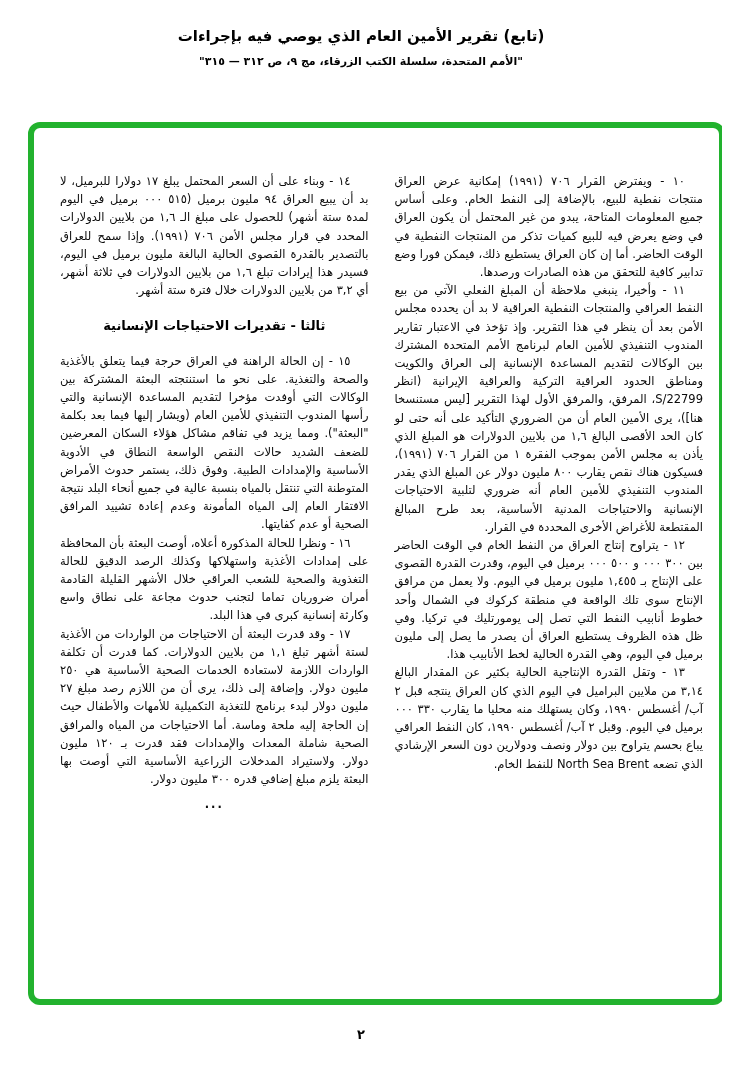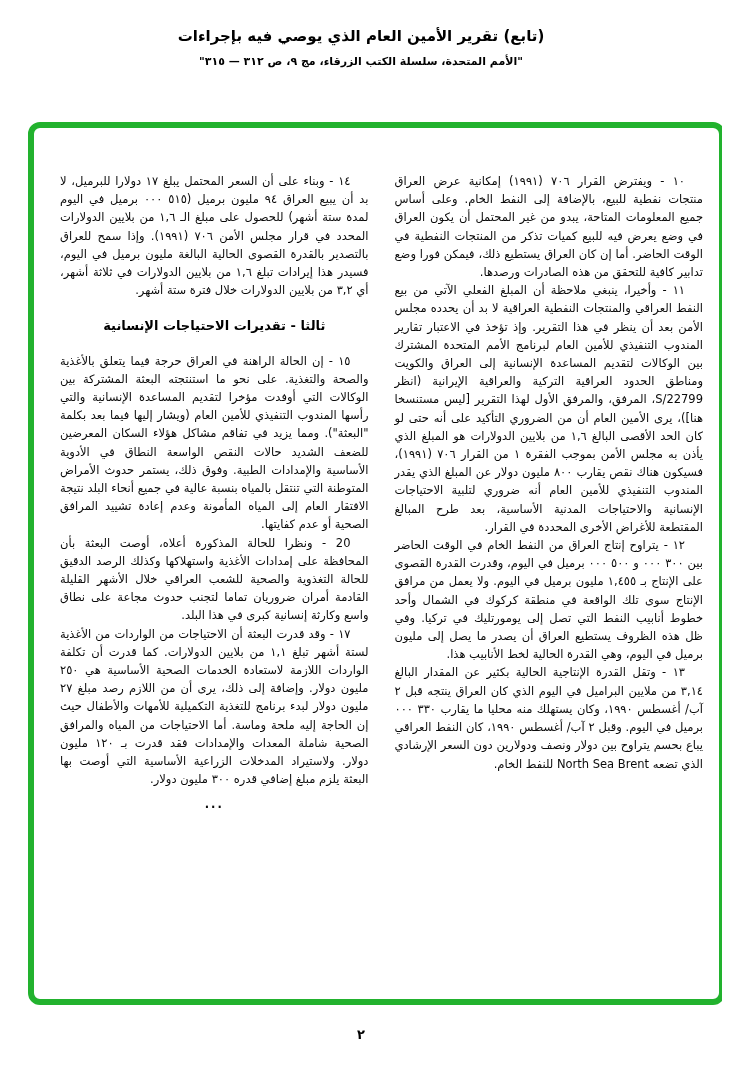--- a/index.html
+++ b/index.html
@@ -106,21 +106,21 @@
       <p class="para">١٠ - ويفترض القرار ٧٠٦ (١٩٩١) إمكانية عرض العراق منتجات نفطية للبيع، بالإضافة إلى النفط الخام. وعلى أساس جميع المعلومات المتاحة، يبدو من غير المحتمل أن يكون العراق في وضع يعرض فيه للبيع كميات تذكر من المنتجات النفطية في الوقت الحاضر. أما إن كان العراق يستطيع ذلك، فيمكن فورا وضع تدابير كافية للتحقق من هذه الصادرات ورصدها.</p>
       <p class="para">١١ - وأخيرا، ينبغي ملاحظة أن المبلغ الفعلي الآتي من بيع النفط العراقي والمنتجات النفطية العراقية لا بد أن يحدده مجلس الأمن بعد أن ينظر في هذا التقرير. وإذ تؤخذ في الاعتبار تقارير المندوب التنفيذي للأمين العام لبرنامج الأمم المتحدة المشترك بين الوكالات لتقديم المساعدة الإنسانية إلى العراق والكويت ومناطق الحدود العراقية التركية والعراقية الإيرانية (انظر S/22799، المرفق، والمرفق الأول لهذا التقرير [ليس مستنسخا هنا])، يرى الأمين العام أن من الضروري التأكيد على أنه حتى لو كان الحد الأقصى البالغ ١,٦ من بلايين الدولارات هو المبلغ الذي يأذن به مجلس الأمن بموجب الفقرة ١ من القرار ٧٠٦ (١٩٩١)، فسيكون هناك نقص يقارب ٨٠٠ مليون دولار عن المبلغ الذي يقدر المندوب التنفيذي للأمين العام أنه ضروري لتلبية الاحتياجات الإنسانية والاحتياجات المدنية الأساسية، بعد طرح المبالغ المقتطعة للأغراض الأخرى المحددة في القرار.</p>
       <p class="para">١٢ - يتراوح إنتاج العراق من النفط الخام في الوقت الحاضر بين ٣٠٠ ٠٠٠ و ٥٠٠ ٠٠٠ برميل في اليوم، وقدرت القدرة القصوى على الإنتاج بـ ١,٤٥٥ مليون برميل في اليوم. ولا يعمل من مرافق الإنتاج سوى تلك الواقعة في منطقة كركوك في الشمال وأحد خطوط أنابيب النفط التي تصل إلى يومورتليك في تركيا. وفي ظل هذه الظروف يستطيع العراق أن يصدر ما يصل إلى مليون برميل في اليوم، وهي القدرة الحالية لخط الأنابيب هذا.</p>
       <p class="para">١٣ - وتقل القدرة الإنتاجية الحالية بكثير عن المقدار البالغ ٣,١٤ من ملايين البراميل في اليوم الذي كان العراق ينتجه قبل ٢ آب/ أغسطس ١٩٩٠، وكان يستهلك منه محليا ما يقارب ٣٣٠ ٠٠٠ برميل في اليوم. وقبل ٢ آب/ أغسطس ١٩٩٠، كان النفط العراقي يباع بحسم يتراوح بين دولار ونصف ودولارين دون السعر الإرشادي الذي تضعه North Sea Brent للنفط الخام.</p>
     </div>
 
     <div class="col">
       <p class="para">١٤ - وبناء على أن السعر المحتمل يبلغ ١٧ دولارا للبرميل، لا بد أن يبيع العراق ٩٤ مليون برميل (٥١٥ ٠٠٠ برميل في اليوم لمدة ستة أشهر) للحصول على مبلغ الـ ١,٦ من بلايين الدولارات المحدد في قرار مجلس الأمن ٧٠٦ (١٩٩١). وإذا سمح للعراق بالتصدير بالقدرة القصوى الحالية البالغة مليون برميل في اليوم، فسيدر هذا إيرادات تبلغ ١,٦ من بلايين الدولارات في ثلاثة أشهر، أي ٣,٢ من بلايين الدولارات خلال فترة ستة أشهر.</p>
       <h3 class="sec-heading">ثالثا -  تقديرات الاحتياجات الإنسانية</h3>
       <p class="para">١٥ - إن الحالة الراهنة في العراق حرجة فيما يتعلق بالأغذية والصحة والتغذية. على نحو ما استنتجته البعثة المشتركة بين الوكالات التي أوفدت مؤخرا لتقديم المساعدة الإنسانية والتي رأسها المندوب التنفيذي للأمين العام (ويشار إليها فيما بعد بكلمة "البعثة"). ومما يزيد في تفاقم مشاكل هؤلاء السكان المعرضين للضعف الشديد حالات النقص الواسعة النطاق في الأدوية الأساسية والإمدادات الطبية. وفوق ذلك، يستمر حدوث الأمراض المتوطنة التي تنتقل بالمياه بنسبة عالية في جميع أنحاء البلد نتيجة الافتقار العام إلى المياه المأمونة وعدم إعادة تشييد المرافق الصحية أو عدم كفايتها.</p>
-      <p class="para">20 - ونظرا للحالة المذكورة أعلاه، أوصت البعثة بأن المحافظة على إمدادات الأغذية واستهلاكها وكذلك الرصد الدقيق للحالة التغذوية والصحية للشعب العراقي خلال الأشهر القليلة القادمة أمران ضروريان تماما لتجنب حدوث مجاعة على نطاق واسع وكارثة إنسانية كبرى في هذا البلد.</p>
+      <p class="para">١٦ - ونظرا للحالة المذكورة أعلاه، أوصت البعثة بأن المحافظة على إمدادات الأغذية واستهلاكها وكذلك الرصد الدقيق للحالة التغذوية والصحية للشعب العراقي خلال الأشهر القليلة القادمة أمران ضروريان تماما لتجنب حدوث مجاعة على نطاق واسع وكارثة إنسانية كبرى في هذا البلد.</p>
       <p class="para">١٧ - وقد قدرت البعثة أن الاحتياجات من الواردات من الأغذية لستة أشهر تبلغ ١,١ من بلايين الدولارات. كما قدرت أن تكلفة الواردات اللازمة لاستعادة الخدمات الصحية الأساسية هي ٢٥٠ مليون دولار. وإضافة إلى ذلك، يرى أن من اللازم رصد مبلغ ٢٧ مليون دولار لبدء برنامج للتغذية التكميلية للأمهات والأطفال حيث إن الحاجة إليه ملحة وماسة. أما الاحتياجات من المياه والمرافق الصحية شاملة المعدات والإمدادات فقد قدرت بـ ١٢٠ مليون دولار. ولاستيراد المدخلات الزراعية الأساسية التي أوصت بها البعثة يلزم مبلغ إضافي قدره ٣٠٠ مليون دولار.</p>
       <div class="ellipsis">...</div>
     </div>
 
   </div>
 
   <footer class="page-footer">
     <span class="page-num">٢</span>
   </footer>
 

